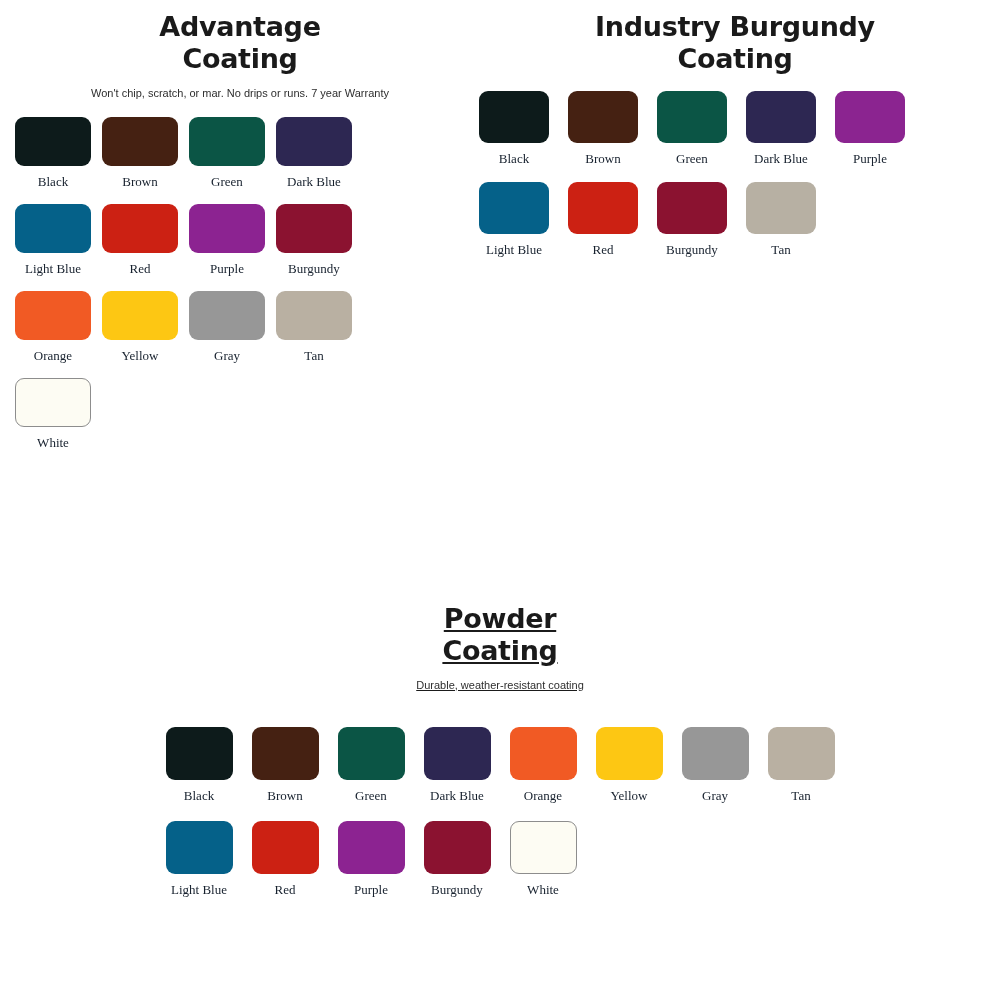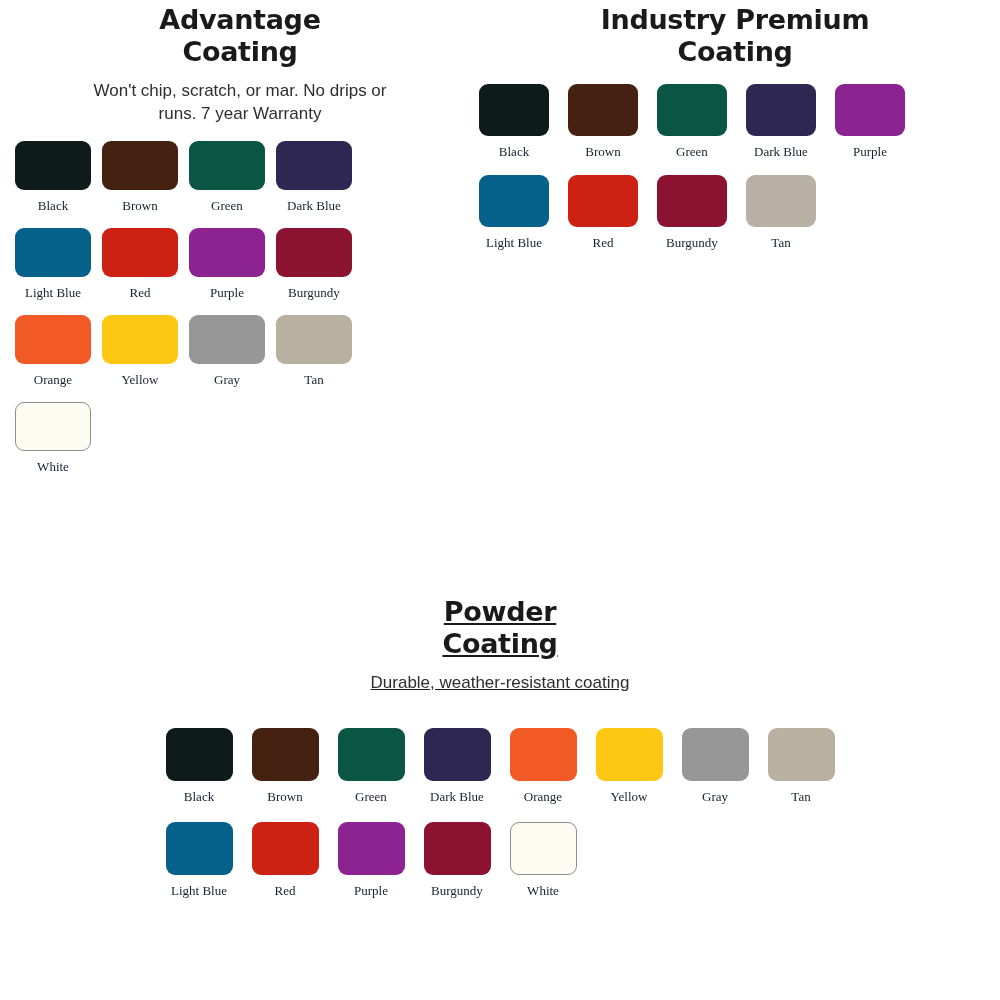--- a/index.html
+++ b/index.html
@@ -45,27 +45,27 @@
   .section-head {
     text-align: center;
   }
   .section-title {
     font-family: "DejaVu Sans", sans-serif;
     font-weight: bold;
     font-size: 27px;
     line-height: 1.18;
     letter-spacing: -0.3px;
     color: #1a1a1a;
-    margin: 4px;
+    margin: 11px;
     white-space: pre-line;
   }
   .section-sub {
     font-family: "Liberation Sans", sans-serif;
     font-weight: 400;
-    font-size: 17px;
+    font-size: 11px;
     line-height: 1.36;
     color: #2e2e2e;
     margin: 11px auto 0 auto;
     white-space: pre-line;
   }
   .sub-adv  { width: 300px; }
   .sub-ind  { width: 370px; }
   .sub-pow  { width: 270px; }
 
   
@@ -200,21 +200,21 @@
             <div class="swatch-cell">
               <div class="chip outlined" style="background: rgb(253, 252, 243);"></div>
               <div class="chip-label">White</div>
             </div>
           </div>
         </div>
     </div>
 
     <div class="col-industry">
       <div class="section-head">
-        <div class="section-title">Industry Premium
+        <div class="section-title">Industry Burgundy
 Coating</div>
       </div>
       <div class="swatch-rows grid-ind">
           <div class="swatch-row">
             <div class="swatch-cell">
               <div class="chip" style="background: rgb(13, 27, 27);"></div>
               <div class="chip-label">Black</div>
             </div>
             <div class="swatch-cell">
               <div class="chip" style="background: rgb(69, 33, 18);"></div>

